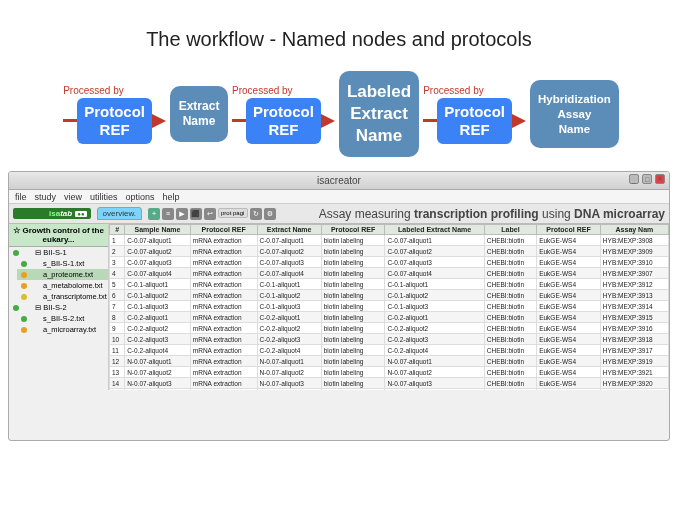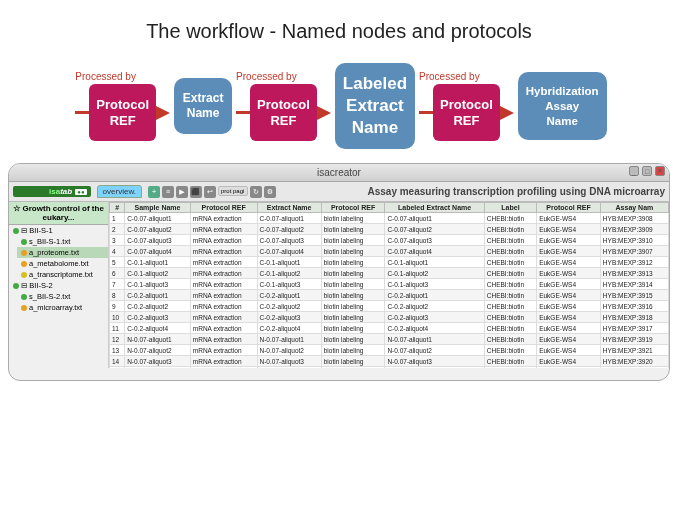--- a/index.html
+++ b/index.html
@@ -14,20 +14,21 @@
     
     .title-section {
       text-align: center;
       padding: 18px 20px 10px;
     }
     .title-section h1 {
       font-size: 20px;
       font-weight: normal;
       color: #222;
       line-height: 1.35;
+      margin-top: 8px;
     }
 
     
     .workflow {
       display: flex;
       align-items: center;
       justify-content: center;
       padding: 8px 10px 14px;
       gap: 0px;
     }
@@ -60,38 +61,38 @@
       position: relative;
       margin: 0 4px;
     }
     .arrow-label {
       font-size: 10px;
       color: #c0392b;
       margin-bottom: 2px;
       white-space: nowrap;
     }
     .protocol-box {
-      background: #be185d;
+      background: #3b82f6;
       color: #fff;
       border-radius: 6px;
       text-align: center;
-      font-size: 13px;
+      font-size: 15px;
       font-weight: bold;
-      padding: 13px 7px;
+      padding: 5px 7px;
       min-width: 56px;
       line-height: 1.2;
     }
 
     
     .isacreator-section {
       border: 1px solid #aaa;
       margin: 0 8px;
-      border-radius: 12px;
+      border-radius: 3px;
       overflow: hidden;
-      height: 218px;
+      height: 270px;
       position: relative;
       background: #f0f0f0;
     }
 
     
     .isa-topbar {
       background: linear-gradient(to bottom, #e8e8e8, #d0d0d0);
       display: flex;
       align-items: center;
       justify-content: center;
@@ -170,23 +171,22 @@
     .isa-tb-icon {
       width: 12px; height: 12px;
       background: #aaa;
       border-radius: 2px;
       font-size: 7px;
       display: flex; align-items: center; justify-content: center;
       color: #fff;
     }
     .isa-assay-label {
       margin-left: auto;
-      font-size: 10px;
+      font-size: 12px;
       color: #444;
-      font-weight: bold;
     }
 
     
     .isa-main {
       display: flex;
       height: calc(218px - 18px - 14px - 20px);
     }
 
     
     .isa-sidebar {
@@ -201,21 +201,21 @@
       padding: 2px 4px;
       font-weight: bold;
       font-size: 8px;
       border-bottom: 1px solid #aaa;
       text-align: center;
     }
     .isa-sidebar-item {
       padding: 1px 4px;
       display: flex;
       align-items: center;
-      gap: 2px;
+      gap: 16px;
       cursor: pointer;
     }
     .isa-sidebar-item.selected { background: #b8d8b8; }
     .isa-dot {
       width: 6px; height: 6px;
       border-radius: 50%;
       background: #4a4;
       flex-shrink: 0;
     }
     .isa-dot.orange { background: #e8a020; }
@@ -318,20 +318,28 @@
 
   <div class="isa-topbar" style="position:relative;">
     <span class="isa-title">isacreator</span>
     <div class="isa-winbtns">
       <div class="isa-winbtn">_</div>
       <div class="isa-winbtn">□</div>
       <div class="isa-winbtn" style="background:#d44;">✕</div>
     </div>
   </div>
 
+  <div class="isa-menubar">
+    <span>file</span>
+    <span>study</span>
+    <span>view</span>
+    <span>utilities</span>
+    <span>options</span>
+    <span>help</span>
+  </div>
 
   <div class="isa-toolbar">
     <div class="isa-tb-logo">
       <span style="color:#8f8;margin-left:32px;">isa</span><span style="color:#fff;font-style:italic;">tab</span>
       <span style="font-size:6px;background:#fff;color:#2a7a2a;padding:0 2px;border-radius:1px;margin-left:1px;">●●</span>
     </div>
     <div class="isa-tb-tab">overview.</div>
     <div class="isa-tb-icons">
       <div class="isa-tb-icon" style="background:#5a8;font-size:8px;">+</div>
       <div class="isa-tb-icon" style="background:#888;">≡</div>

